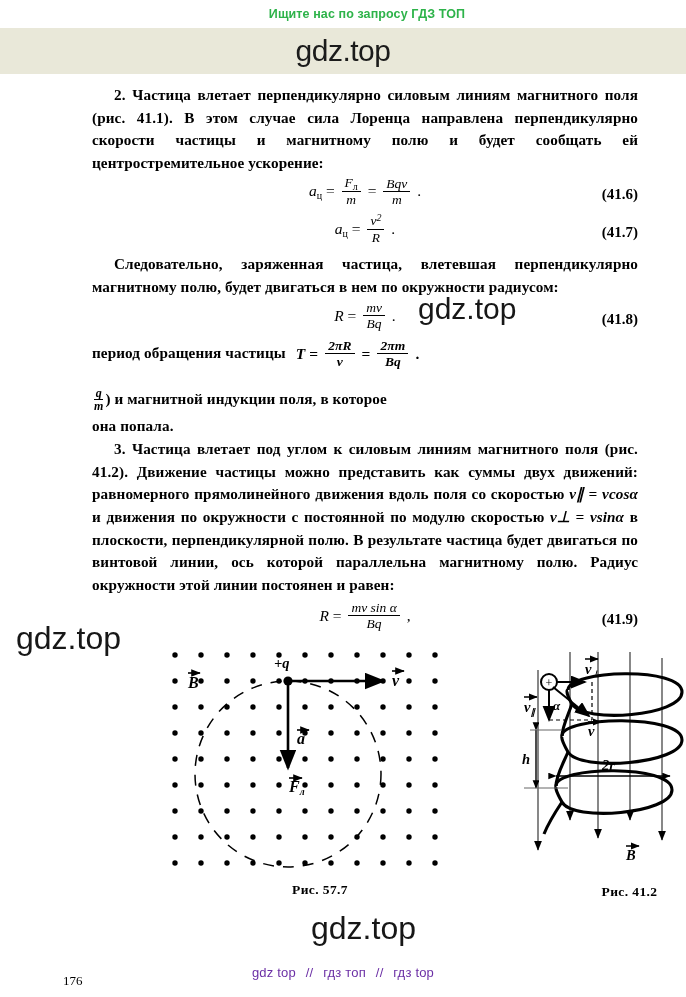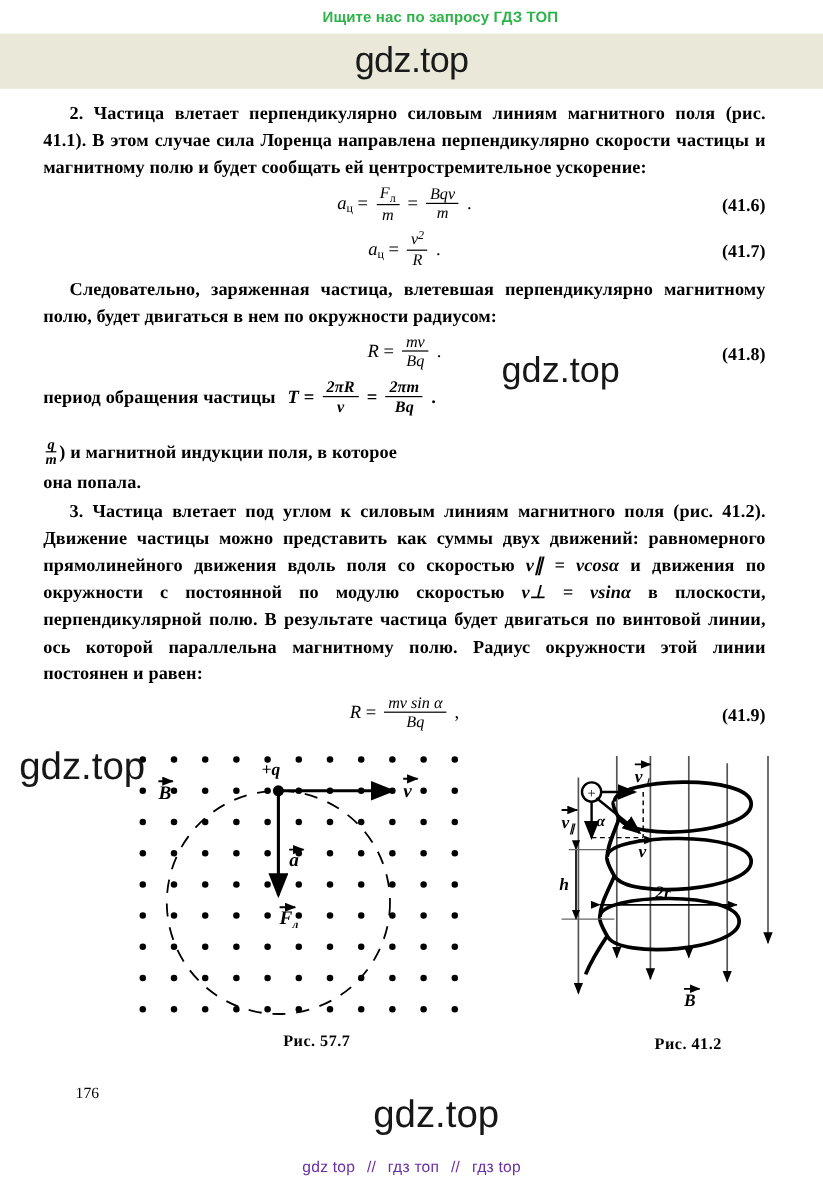--- a/index.html
+++ b/index.html
@@ -29,21 +29,21 @@
   .brandband{
     height:46px;background:#e9e8d9;
     display:flex;align-items:center;justify-content:center;
   }
   .brandband-text{
     font-family:"Liberation Sans", sans-serif;
     font-size:30px;color:#1b1b1b;letter-spacing:-.5px;
   }
 
   
-  .content{padding:10px 48px 0 36px;}
+  .content{padding:10px 48px 0 92px;}
   p.tx{
     margin:0 0 1px 0;
     font-size:15.2px;
     line-height:22.6px;
     text-align:justify;
     font-weight:600;
     letter-spacing:.1px;
   }
   p.tx.ind{text-indent:22px;}
   .nojust{text-align:left;}
@@ -86,21 +86,21 @@
   .fig2{position:absolute;left:430px;top:2px;width:215px;height:230px;}
   .cap{
     position:absolute;top:236px;width:100%;text-align:center;
     font-size:13.5px;font-weight:700;letter-spacing:.4px;
   }
   .fig1 .cap{left:0;}
   .fig2 .cap{left:0;}
 
   
   .pageno{
-    position:absolute;left:63px;top:903px;
+    position:absolute;left:63px;top:973px;
     font-size:13px;
   }
   .wm{
     position:absolute;
     font-family:"Liberation Sans", sans-serif;
     color:#171717;
     white-space:nowrap;
   }
   .wm-a{left:418px;top:292px;font-size:30px;}
   .wm-b{left:16px;top:620px;font-size:32px;}

